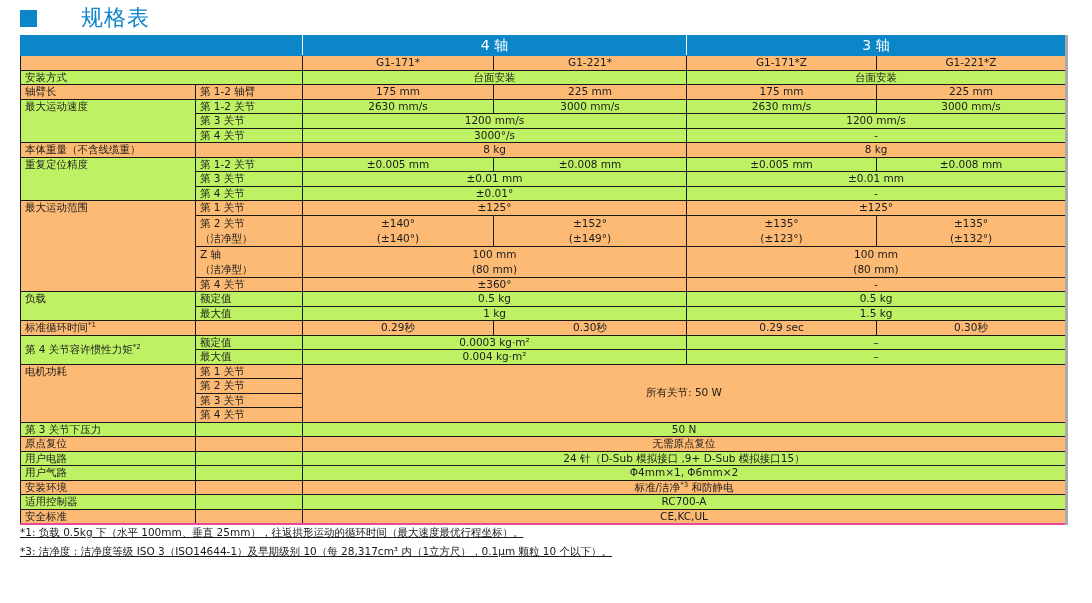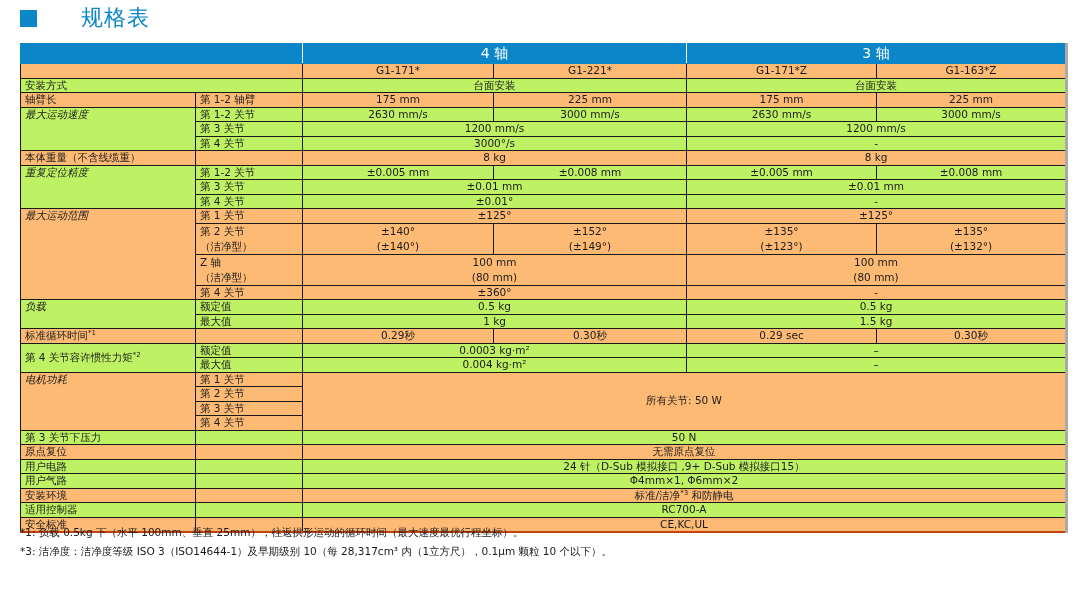--- a/index.html
+++ b/index.html
@@ -2,35 +2,35 @@
 <html><head>
   <meta charset="utf-8">
   <style>
     html, body { margin: 0; padding: 0; background: #ffffff; }
     body { width: 1092px; height: 603px; position: relative; overflow: hidden;
            font-family: "DejaVu Sans", "Liberation Sans", sans-serif; color: #1a1a1a; }
     .title { position: absolute; left: 20px; top: 4px; height: 28px; display: flex; align-items: center;
              color: #0a86c9; font-size: 22px; letter-spacing: 1px; gap: 40px; }
     .title .sq { display: inline-block; width: 17px; height: 17px; background: #0a86c9; margin-right: 4px; }
     table.spec { position: absolute; left: 20px; top: 35px; width: 1046px; border-collapse: collapse;
-                 table-layout: fixed; font-size: 10.5px; border-right: 3px solid #aaaaaa; border-bottom: 2px solid #c2410c; margin-top: 8px; }
+                 table-layout: fixed; font-size: 10.5px; border-right: 3px solid #aaaaaa; border-bottom: 2px solid #ec4899; }
     table.spec td { border: 1px solid #1a1a1a; padding: 0 4px; height: 13.5px; line-height: 13.5px;
                     white-space: nowrap; overflow: hidden; }
     table.spec td.c { text-align: center; }
     table.spec td.l { text-align: left; }
     tr.hdr td { background: #0a86c9; color: #ffffff; font-size: 14px; height: 19px; line-height: 19px;
                 border-color: #0a86c9; border-right-color: #ffffff; text-align: center; }
     tr.hdr td:last-child { border-right-color: #0a86c9; text-align: center; }
     .b { background: #bef264; }
     .w { background: #fdba74; }
     td.tall2 { height: 30px !important; line-height: 15px !important; white-space: normal !important; vertical-align: middle; }
-    td.top { vertical-align: top; font-style: italic; }
+    td.top { vertical-align: top; }
     sup { font-size: 7px; vertical-align: top; line-height: 8px; }
     .notes { position: absolute; left: 20px; top: 523px; font-size: 10.5px; line-height: 19px; color: #1a1a1a; }
-    .notes div { white-space: nowrap; }
+    .notes div { white-space: nowrap; text-decoration: underline; }
   </style>
 </head>
 <body>
 
 <div class="title">
   <span class="sq"></span>
   <span>规格表</span>
 </div>
 
 <table class="spec">
@@ -47,21 +47,21 @@
       <tr class="hdr">
     <td colspan="2"></td>
     <td colspan="2">4 轴</td>
     <td colspan="2">3 轴</td>
   </tr>
   <tr class="w">
     <td colspan="2"></td>
     <td class="c">G1-171*</td>
     <td class="c">G1-221*</td>
     <td class="c">G1-171*Z</td>
-    <td class="c">G1-163*Z</td>
+    <td class="c">G1-221*Z</td>
   </tr>
 
   <tr class="b">
     <td colspan="2" class="l">安装方式</td>
     <td colspan="2" class="c">台面安装</td>
     <td colspan="2" class="c">台面安装</td>
   </tr>
 
   <tr class="w">
     <td class="l">轴臂长</td>

